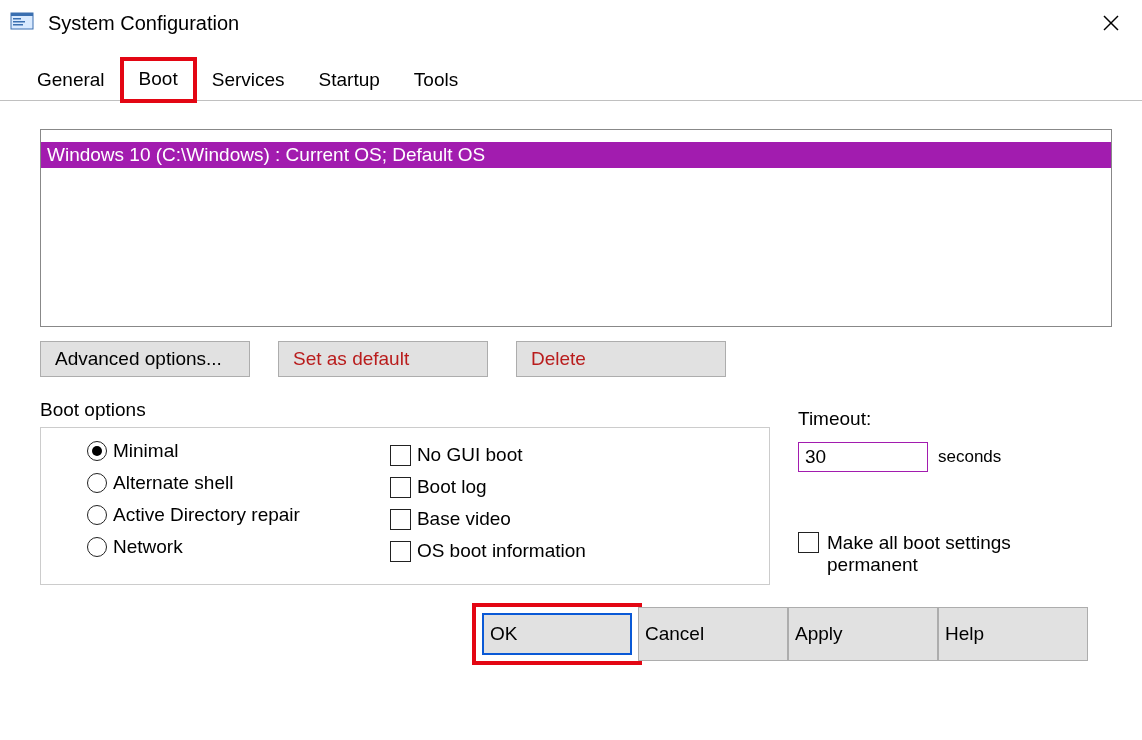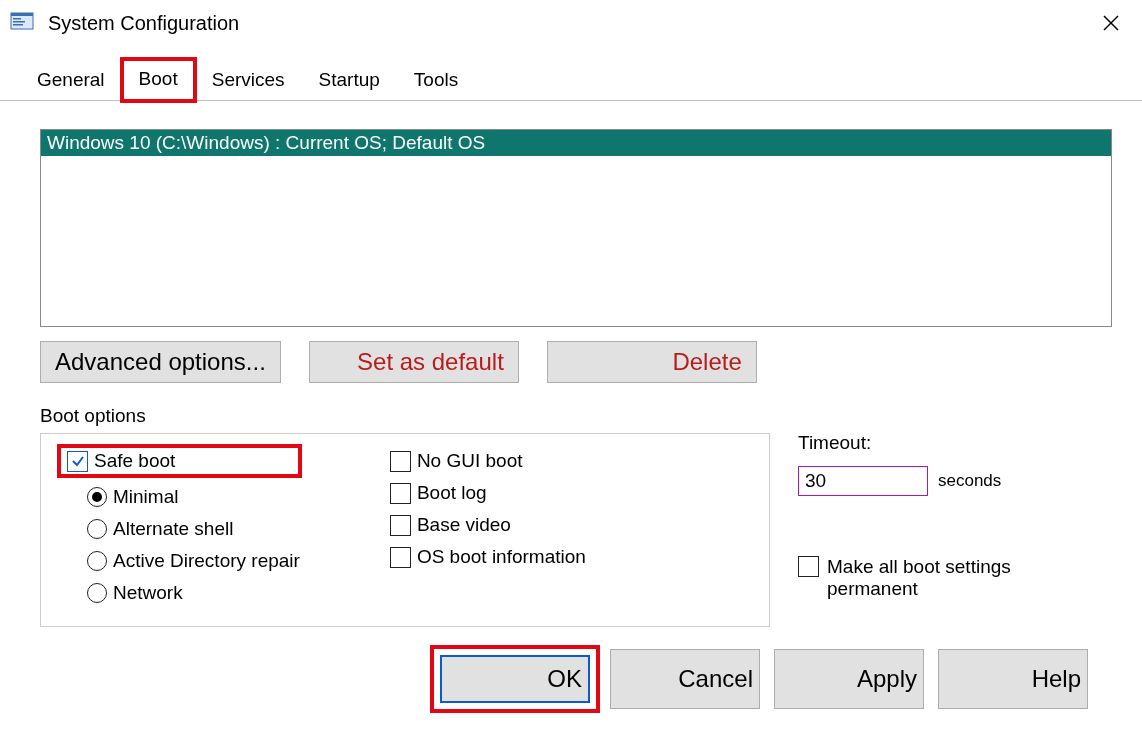--- a/index.html
+++ b/index.html
@@ -81,34 +81,35 @@
   .os-list {
     border: 1px solid #888;
     height: 198px;
     background: #fff;
     font-size: 19px;
     overflow: hidden;
   }
   .os-row {
     padding: 2px 6px;
     color: #fff;
-    background: #0f766e;
+    background: #a21caf;
+    margin-top: 12px;
   }
   .button-row {
     display: flex;
     gap: 28px;
     margin-top: 14px;
   }
   .btn {
     background: #e1e1e1;
     border: 1px solid #adadad;
     padding: 6px 14px;
-    font-size: 24px;
+    font-size: 19px;
     min-width: 210px;
-    text-align: right;
+    text-align: left;
     cursor: pointer;
   }
   .btn.disabled {
     color: #b91c1c;
     cursor: default;
   }
   .lower {
     display: flex;
     gap: 28px;
     margin-top: 22px;
@@ -198,21 +199,20 @@
   .perm-check {
     display: flex;
     align-items: flex-start;
     gap: 8px;
     font-size: 19px;
   }
   .perm-check .lbl { max-width: 240px; }
   .footer {
     display: flex;
     justify-content: flex-end;
-    gap: 14px;
     padding: 12px 24px 18px 0;
     margin-top: 10px;
   }
   .footer .btn {
     min-width: 150px;
     padding: 8px 6px;
   }
   .btn.primary {
     background: #e1e1e1;
     border: 2px solid #0a59d6;
@@ -264,30 +264,20 @@
       <button class="btn">Advanced options...</button>
       <button class="btn disabled">Set as default</button>
       <button class="btn disabled">Delete</button>
     </div>
 
     <div class="lower">
       <div class="boot-options">
         <div class="group-label">Boot options</div>
         <div class="group-box">
           <div class="col">
-            <span class="safeboot-wrap highlight-red">
-              <label class="check">
-                <span class="checkbox checked-blue">
-                  <svg width="16" height="16" viewBox="0 0 16 16">
-                      <polyline points="3,8 7,12 13,4" fill="none" stroke-width="2"></polyline>
-                    </svg>
-                </span>
-                <span>Safe boot</span>
-              </label>
-            </span>
             <label class="radio-item indent">
               <span class="radio selected"></span>
               <span>Minimal</span>
             </label>
             <label class="radio-item indent">
               <span class="radio"></span>
               <span>Alternate shell</span>
             </label>
             <label class="radio-item indent">
               <span class="radio"></span>

